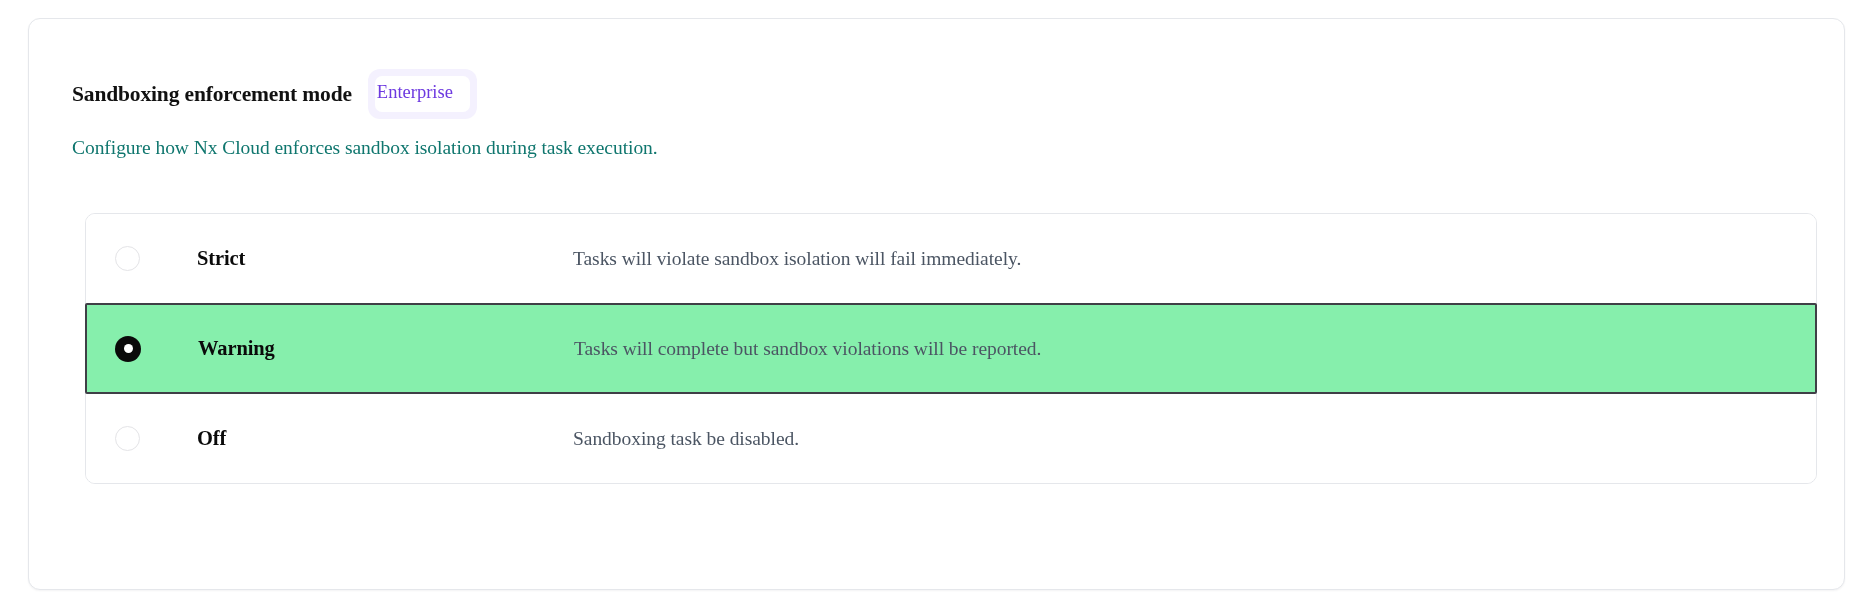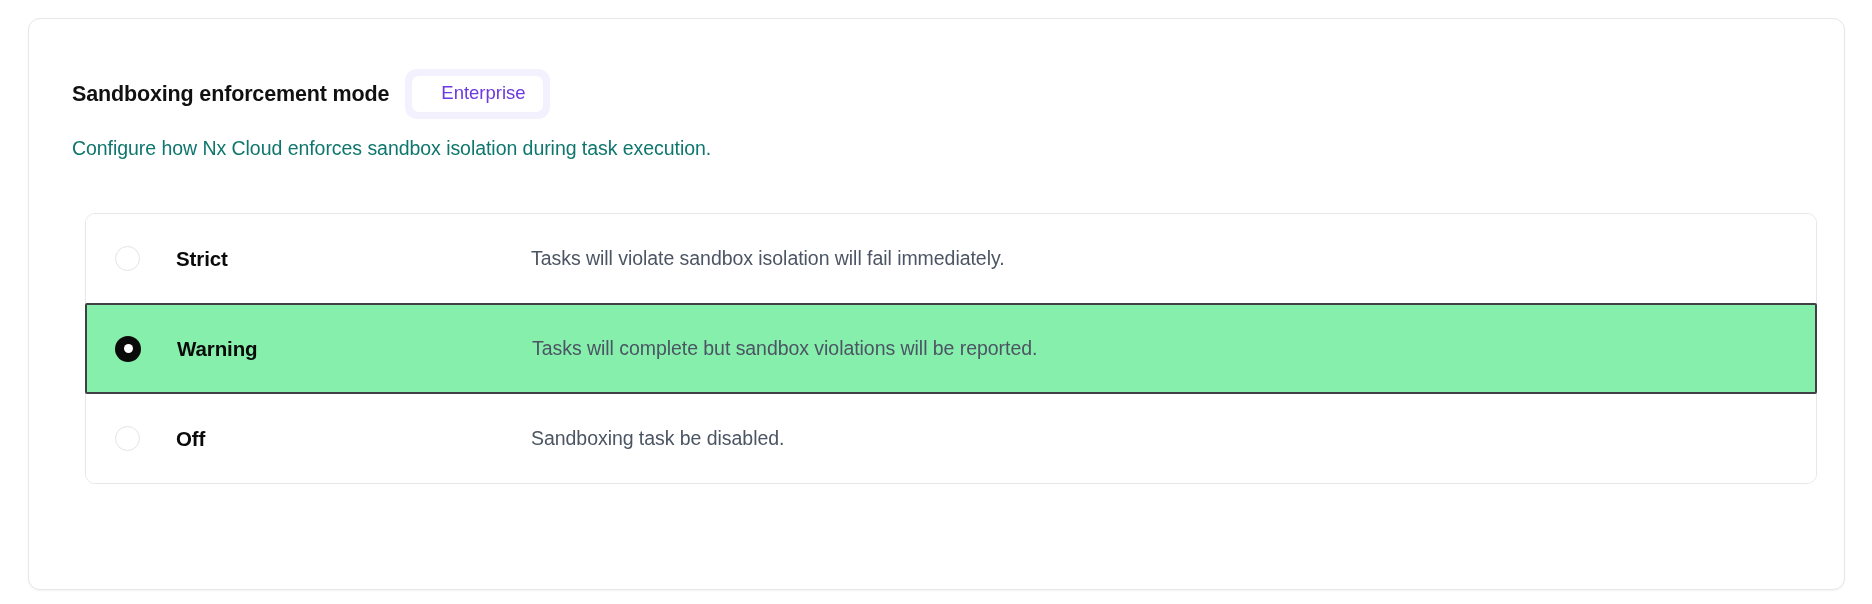--- a/index.html
+++ b/index.html
@@ -1,15 +1,15 @@
 <!DOCTYPE html>
 <html><head>
 <meta charset="utf-8">
 <style>
-  * { box-sizing: border-box; margin: 0; padding: 0; }
+  * { box-sizing: border-box; margin: 0; padding: 0; font-family: Liberation Serif, serif; }
 
   html, body {
     width: 1872px;
     height: 604px;
     background: #ffffff;
     font-family: "Liberation Sans", sans-serif;
     -webkit-font-smoothing: antialiased;
   }
 
   
@@ -48,21 +48,21 @@
   .badge-ring {
     background: #f4f1fe;
     border-radius: 12px;
     padding: 7px;
     display: inline-flex;
   }
 
   .badge {
     background: #ffffff;
     border-radius: 7px;
-    padding: 5px 17px 7px 29px;
+    padding: 5px 17px 7px 2px;
     font-size: 18.5px;
     font-weight: 400;
     color: #6d39e0;
     white-space: nowrap;
     line-height: 1.25;
   }
 
   
   .section-desc {
     position: absolute;
@@ -85,20 +85,21 @@
     border-radius: 10px;
   }
 
   .option {
     position: relative;
     display: flex;
     align-items: center;
     height: 89px;
     padding-left: 29px;
     background: #ffffff;
+    gap: 21px;
   }
 
   .option:first-child  { border-top-left-radius: 9px;    border-top-right-radius: 9px; }
   .option:last-child   { border-bottom-left-radius: 9px; border-bottom-right-radius: 9px; }
 
   
   .option.selected {
     background: #86efac;
     border: 2px solid #3f3f46;
     border-radius: 2px;

